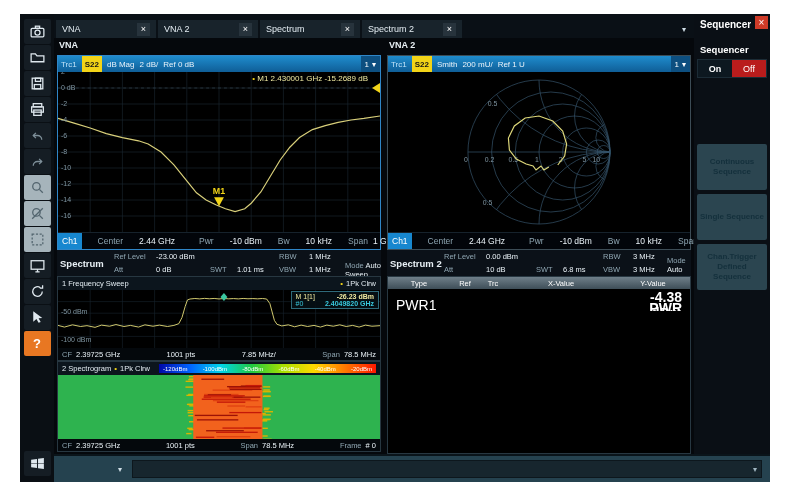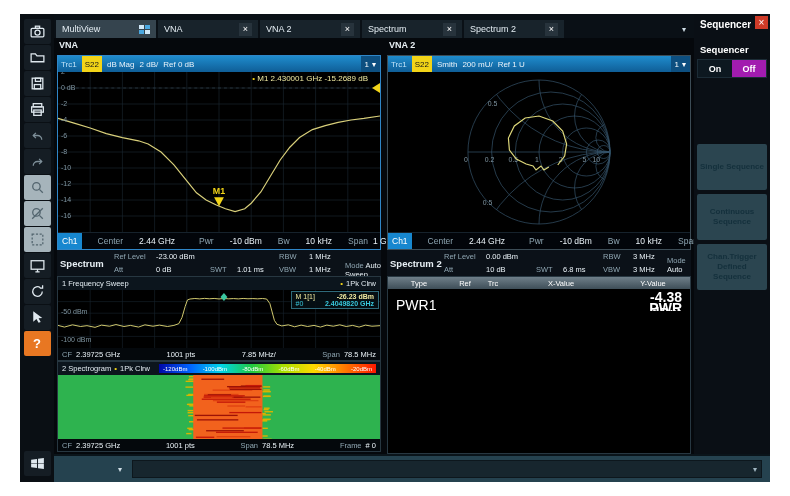--- a/index.html
+++ b/index.html
@@ -31,21 +31,21 @@
   .panel{display:flex;flex-direction:column}
   .p-tl{width:330px;height:212px}
   .p-tr{width:310px;height:212px}
   .p-bl{width:330px;height:204px}
   .p-br{width:310px;height:204px}
   .win-title{height:15px;font-size:9px;font-weight:bold;color:#e8f0f5;padding:2px 5px 0}
   .vna-body{margin:0 3px;border:1px solid #2f86c8;flex:1;display:flex;flex-direction:column;background:#000}
   .vna-body.dimborder{border-color:#3c4c56}
   .trc-bar{height:16px;background:linear-gradient(#1f8ccd,#0f5e97);display:flex;align-items:center;font-size:8px;gap:5px;padding:0 0 0 3px;color:#cfe8f8;white-space:nowrap}
   .trc-bar .trc{color:#bfe2f8}
-  .trc-bar .sp{background:#f2d418;color:#151515;font-weight:normal;padding:4px 3px}
+  .trc-bar .sp{background:#f2d418;color:#151515;font-weight:bold;padding:4px 3px}
   .trc-bar .w{color:#e8f2fa}
   .win-sel{margin-left:auto;height:100%;background:#0d4f80;display:flex;align-items:center;gap:3px;color:#fff;font-size:8px;padding:0 4px}
   .plot{flex:1;position:relative;background:#000;overflow:hidden}
   .plot svg{position:absolute;inset:0;width:100%;height:100%}
   .marker-readout{position:absolute;top:2px;right:12px;color:#efe9a0;font-size:8px;z-index:3}
   .ylabels div{position:absolute;left:3px;color:#7f94a0;font-size:7px;transform:translateY(-4px);z-index:2}
   .ch-footer{height:16px;background:#02050a;border-top:1px solid #16222c;display:flex;align-items:center;font-size:8.5px;gap:16px;white-space:nowrap}
   .ch-badge{background:#1787cf;color:#fff;height:100%;display:flex;align-items:center;padding:0 4px;font-size:8.5px}
   .lbl{color:#8fa6b2}.val{color:#eaf2f7}
   .fspan{margin-left:auto;display:flex;gap:5px;padding-right:5px}
@@ -73,21 +73,21 @@
   .mrow .yv{text-align:right;font-weight:bold;padding-right:8px}
   .tfill{flex:1;background:#000}
   
   .sidebar{width:76px;background:#0a0f15;display:flex;flex-direction:column;margin-left:0}
   .seq-titlerow{height:20px;display:flex;align-items:flex-start;justify-content:space-between;padding:2px 2px 0 6px}
   .seq-title{font-size:10px;color:#fff;font-weight:bold;padding-top:3px}
   .seq-close{width:13px;height:13px;background:#cf3b28;color:#fff;font-size:10px;display:flex;align-items:center;justify-content:center}
   .seq-label{font-size:9.5px;color:#fff;font-weight:bold;padding:8px 6px 4px}
   .seq-toggle{display:flex;margin:0 3px;height:17px;border:1px solid #1c2c36}
   .seq-on{flex:1;background:#0d1820;color:#fff;display:flex;align-items:center;justify-content:center;font-size:9px;font-weight:bold}
-  .seq-off{flex:1;background:#a21caf;color:#fff;display:flex;align-items:center;justify-content:center;font-size:9px;font-weight:bold}
+  .seq-off{flex:1;background:#b91c1c;color:#fff;display:flex;align-items:center;justify-content:center;font-size:9px;font-weight:normal}
   .seq-gap{height:64px}
   .seq-btn{margin:2px 3px;height:42px;background:#2b4550;border-radius:2px;color:#14303c;font-size:8px;font-weight:bold;display:flex;align-items:center;justify-content:center;text-align:center;padding:2px;line-height:10px}
   
   .statusbar{height:28px;background:#25424f;border-top:2px solid #0a141a;display:flex;align-items:center;padding:0 8px 0 4px;gap:6px}
   .sb-drop{width:64px;height:16px;display:flex;justify-content:flex-end;align-items:center;color:#cfdde5;font-size:8px;padding-right:4px}
   .sb-field{flex:1;height:16px;background:#17262e;border:1px solid #0d171d;display:flex;justify-content:flex-end;align-items:center;color:#9fb4bf;font-size:8px;padding-right:4px}
   .sb-status{display:flex;align-items:center;gap:5px;color:#fff;font-size:8.5px;white-space:nowrap}
   .sb-ch{color:#cfdde5}
   .avg-stack{display:flex;flex-direction:column;font-size:6.5px;line-height:7px;color:#e8f0f5}
   .sb-batt{display:flex;align-items:center;gap:4px;margin-left:26px}
@@ -181,29 +181,20 @@
           <path d="M2 4.5 7.5 3.7V7.7H2Z M8.5 3.5 14 2.8V7.7H8.5Z M2 8.3H7.5V12.3L2 11.5Z M8.5 8.3H14V13.2L8.5 12.4Z" fill="#dfe8ee" stroke="none"></path>
         </svg>
       </div>
   </div>
 
   <div class="main">
     <div class="toprow">
       <div class="content">
 
         <div class="tabbar">
-          <div class="tab active">
-            <span>MultiView</span>
-            <span class="mv-ico"><svg viewBox="0 0 11 9" width="11" height="9">
-                  <rect x="0" y="0" width="5" height="4" fill="#cfe8f8"></rect>
-                  <rect x="6" y="0" width="5" height="4" fill="#4aa8e0"></rect>
-                  <rect x="0" y="5" width="5" height="4" fill="#4aa8e0"></rect>
-                  <rect x="6" y="5" width="5" height="4" fill="#cfe8f8"></rect>
-                </svg></span>
-          </div>
           <div class="tab">
               <span>VNA</span>
               <span class="x">×</span>
             </div>
           <div class="tab">
               <span>VNA 2</span>
               <span class="x">×</span>
             </div>
           <div class="tab">
               <span>Spectrum</span>
@@ -583,22 +574,22 @@
         <div class="seq-titlerow">
           <span class="seq-title">Sequencer</span>
           <span class="seq-close">×</span>
         </div>
         <div class="seq-label">Sequencer</div>
         <div class="seq-toggle">
           <span class="seq-on">On</span>
           <span class="seq-off">Off</span>
         </div>
         <div class="seq-gap"></div>
+        <div class="seq-btn">Continuous Sequence</div>
         <div class="seq-btn">Single Sequence</div>
-        <div class="seq-btn">Continuous Sequence</div>
         <div class="seq-btn">Chan.Trigger Defined Sequence</div>
       </div>
     </div>
 
     <div class="statusbar">
       <div class="sb-drop">
           <span>▾</span>
         </div>
       <div class="sb-field">
           <span>▾</span>

